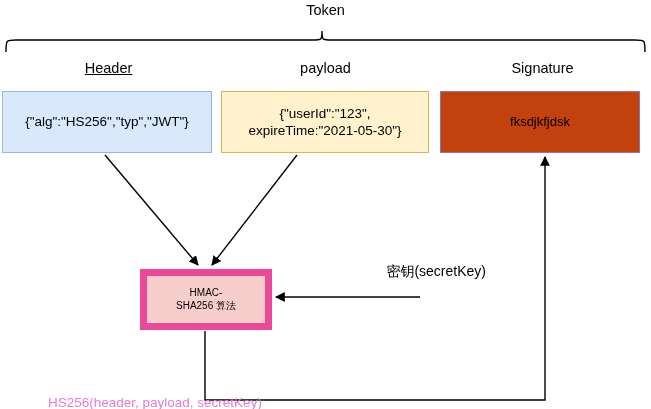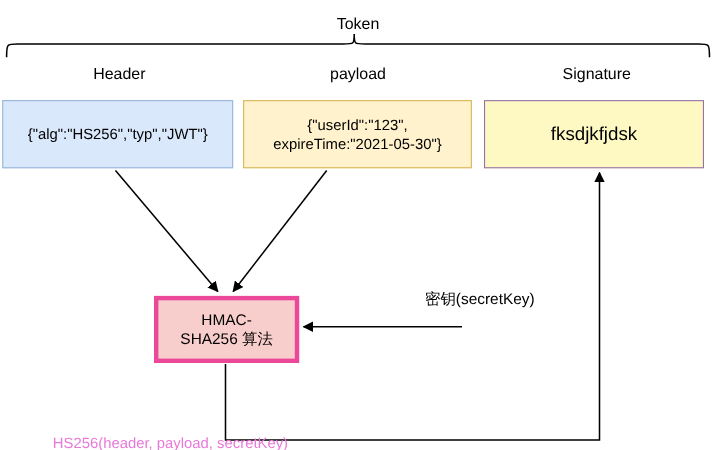--- a/index.html
+++ b/index.html
@@ -37,50 +37,50 @@
   .caption {
     position: absolute;
     text-align: center;
     color: #000000;
     font-size: 14.5px;
     white-space: nowrap;
   }
 
   
   #token-label {
-    left: 0; top: 14px; width: 651px;
+    left: 0; top: 2px; width: 651px;
     font-size: 14.5px;
   }
-  #header-caption { left: 0;   top: 60px; width: 217px; }
+  #header-caption { left: 0;   top: 60px; width: 217px; text-decoration: underline; }
   #payload-caption { left: 217px; top: 60px; width: 217px; }
   #signature-caption { left: 434px; top: 60px; width: 217px; }
 
   #header-box {
     left: 2px; top: 91px; width: 210px; height: 62px;
     background: #dae8fc;
     border: 1px solid #97b6d9;
     font-size: 13.5px;
   }
   #payload-box {
     left: 221px; top: 91px; width: 208px; height: 62px;
     background: #fff2cc;
     border: 1px solid #d6b656;
     font-size: 13.5px;
   }
   #signature-box {
     left: 440px; top: 91px; width: 200px; height: 62px;
-    background: #fef9c3;
+    background: #c2410c;
     border: 1px solid #9673a6;
-    font-size: 17px;
+    font-size: 13px;
   }
   #hmac-box {
     left: 140px; top: 269px; width: 132px; height: 61px;
     background: #f8cecc;
-    border: 4px solid #ec4899;
-    font-size: 14px;
+    border: 7px solid #ec4899;
+    font-size: 10px;
   }
 
   #secretkey-label {
     left: 286px; top: 263px; width: 200px;
     text-align: right;
     font-size: 14px;
   }
   #formula-label {
     left: 48px; top: 353px; width: 330px;
     text-align: left;

